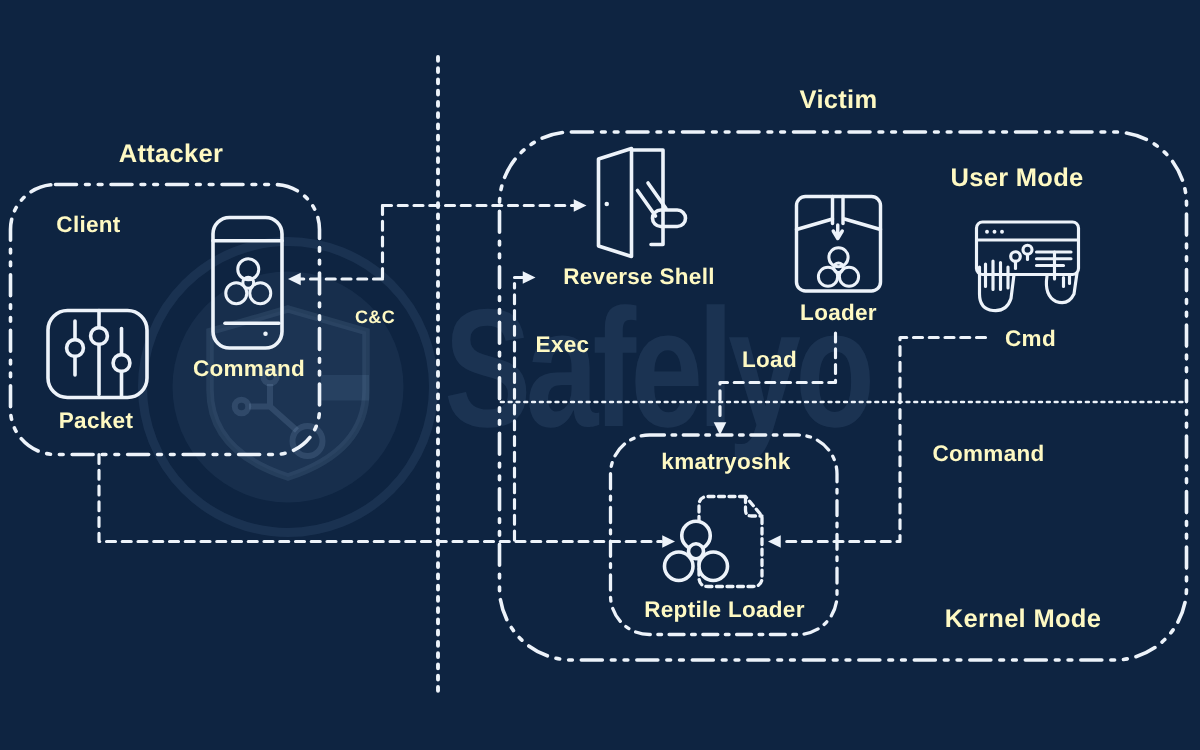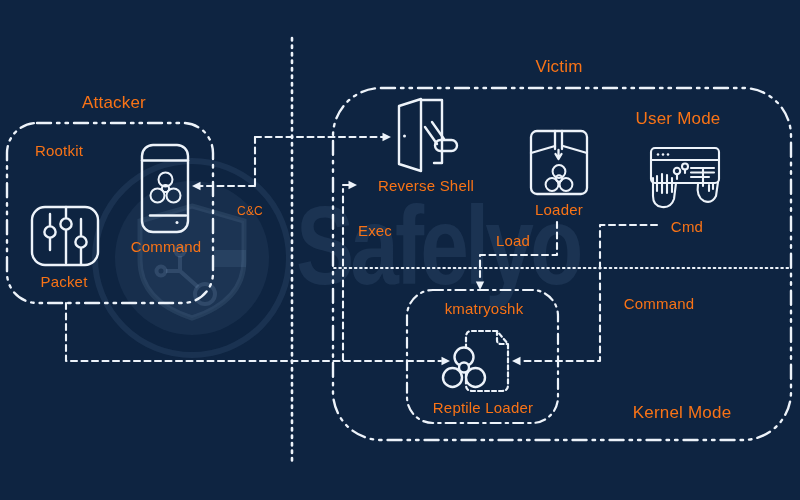--- a/index.html
+++ b/index.html
@@ -3,21 +3,21 @@
 <meta charset="utf-8">
 <style>
   html,body { margin:0; padding:0; background:#0e2441; }
   .diagram {
     position:relative; width:800px; height:500px; overflow:hidden;
     background:#0e2441;
     font-family:"Liberation Sans", sans-serif;
   }
   .lbl {
     position:absolute; transform:translate(-50%,-50%);
-    color:#f97316; font-weight:400; font-size:15px;
+    color:#fef9c3; font-weight:700; font-size:15px;
     white-space:nowrap; letter-spacing:.2px; z-index:3;
   }
   .title { font-size:17px; }
   .cnc   { font-size:12px; }
   .wm-text {
     position:absolute; left:296px; top:190px; z-index:1;
     font-size:112px; font-weight:700; letter-spacing:-5px; line-height:1;
     color:rgba(150,190,235,0.10);
     transform:scaleX(0.78); transform-origin:left top;
   }
@@ -149,21 +149,21 @@
       <g stroke-width="2.4" fill="#0e2441">
         <circle cx="464" cy="357" r="9.5"></circle>
         <circle cx="452.5" cy="377.5" r="9.5"></circle>
         <circle cx="475.5" cy="377.5" r="9.5"></circle>
         <circle cx="464" cy="367.5" r="5"></circle>
       </g>
     </g>
   </svg>
 
   <div class="lbl title" style="left:114px; top:103px;">Attacker</div>
-  <div class="lbl" style="left:59px;  top:150px;">Rootkit</div>
+  <div class="lbl" style="left:59px;  top:150px;">Client</div>
   <div class="lbl" style="left:166px; top:246px;">Command</div>
   <div class="lbl" style="left:64px;  top:281px;">Packet</div>
   <div class="lbl cnc" style="left:250px; top:211px;">C&amp;C</div>
 
   <div class="lbl title" style="left:559px; top:67px;">Victim</div>
   <div class="lbl title" style="left:682px; top:413px;">Kernel Mode</div>
   <div class="lbl title" style="left:678px; top:119px;">User Mode</div>
 
   <div class="lbl" style="left:426px; top:185px;">Reverse Shell</div>
   <div class="lbl" style="left:559px; top:209px;">Loader</div>

